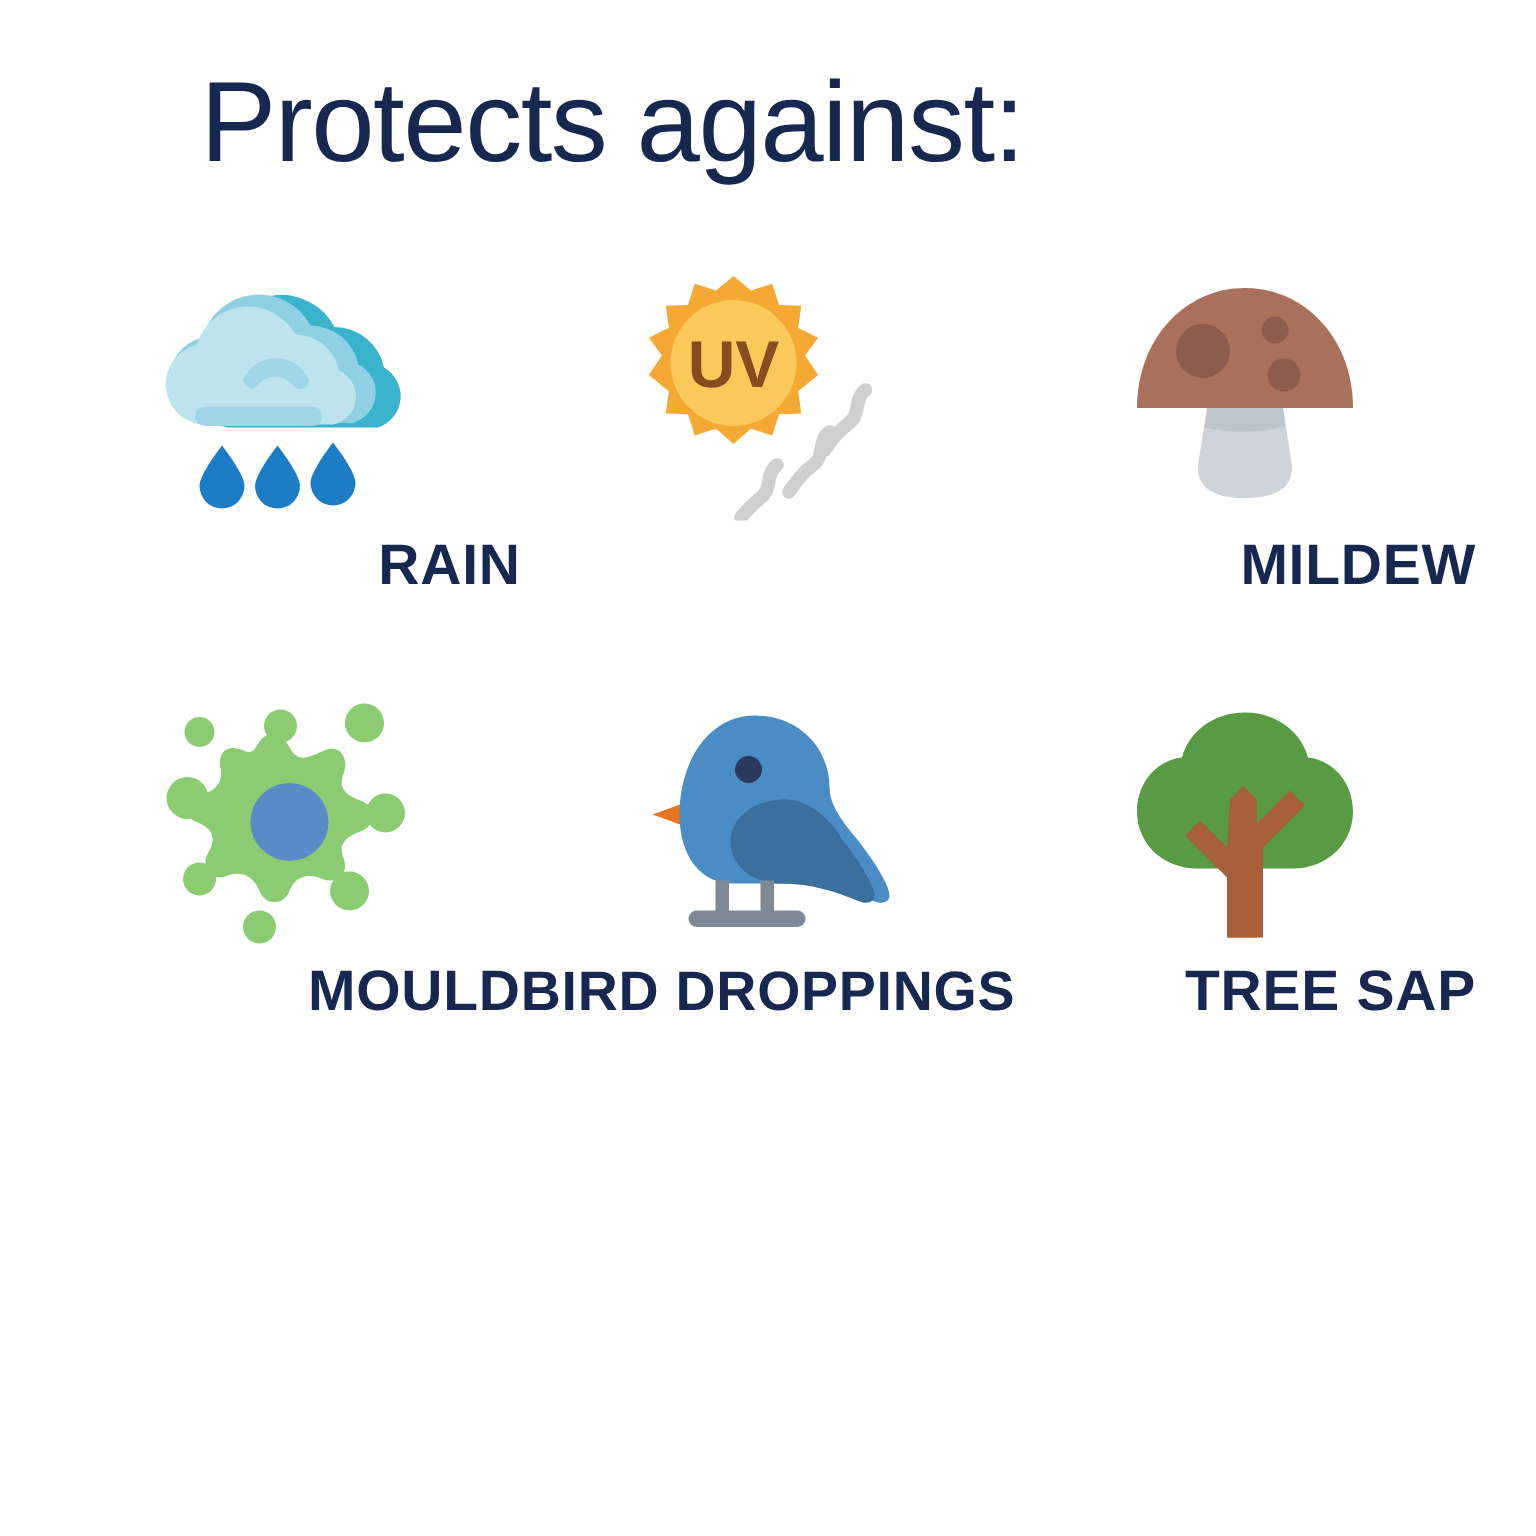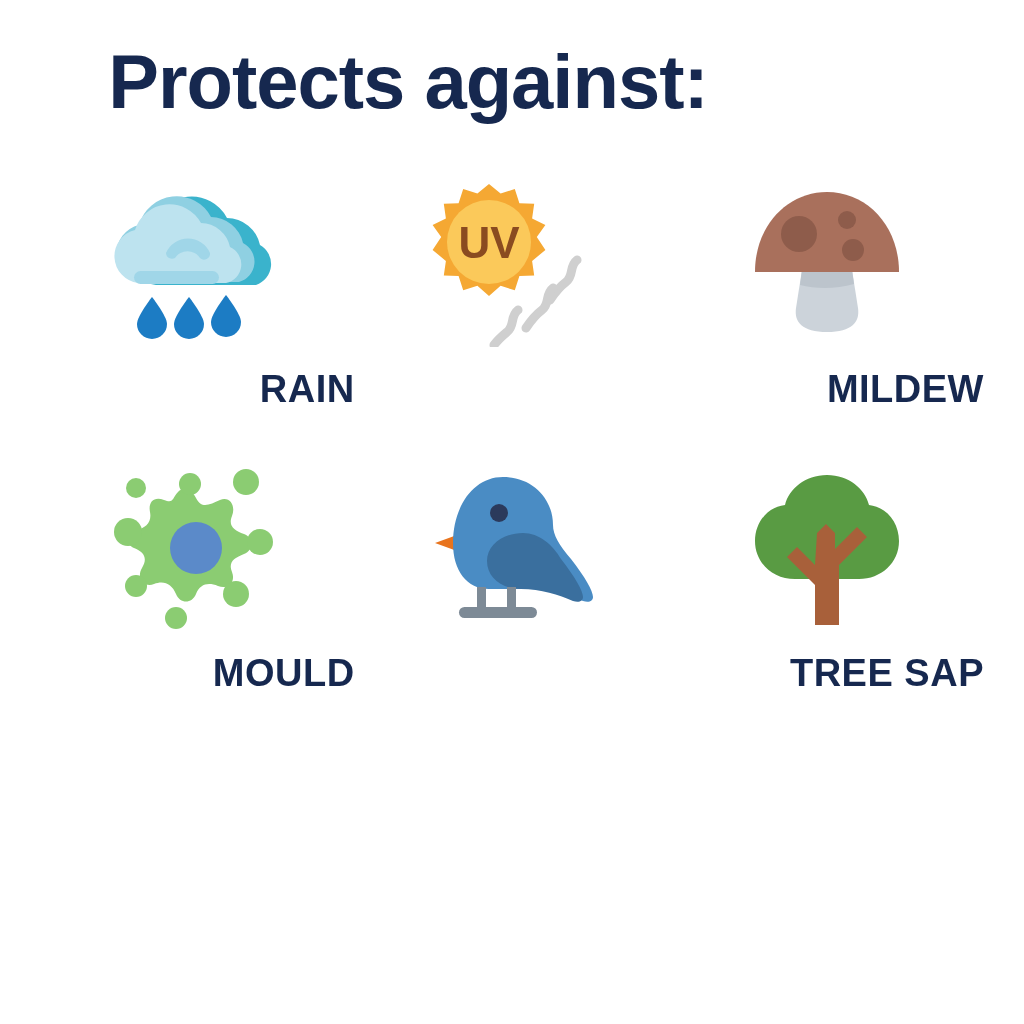--- a/index.html
+++ b/index.html
@@ -20,21 +20,21 @@
     background: #ffffff;
     box-sizing: border-box;
   }
   .title {
     position: absolute;
     top: 44px;
     left: 0;
     width: 816px;
     text-align: center;
     font-size: 76px;
-    font-weight: bold;
+    font-weight: normal;
     letter-spacing: -1px;
     color: #16284f;
     line-height: 1;
   }
   .grid {
     position: absolute;
     top: 172px;
     left: 40px;
     width: 944px;
     display: grid;
@@ -52,21 +52,21 @@
     height: 185px;
     width: 100%;
     display: flex;
     align-items: center;
     justify-content: center;
   }
   .icon-wrap svg {
     display: block;
   }
   .cell-label {
-    margin-top: 12px;
+    margin-top: 0;
     font-size: 38px;
     font-weight: bold;
     color: #16284f;
     letter-spacing: 0.5px;
     text-align: center;
     white-space: nowrap;
     line-height: 1.1;
   }
   .cell-label.small {
     font-size: 37px;
@@ -153,20 +153,21 @@
         <svg width="185" height="160" viewBox="0 0 185 160">
           <path fill="#e8741e" d="M60 58 l-44 16 l44 16z"></path>
           <path fill="#4a8cc4" d="M84 8 c30 0 50 22 50 48 c0 10 6 20 18 34 c14 18 22 32 22 38 c0 4 -4 6 -10 4 c-14 -6 -32 -12 -52 -12 h-42 c-22 0 -36 -18 -36 -46 c0 -36 20 -66 50 -66z"></path>
           <path fill="#3a6f9e" d="M104 64 c16 0 30 12 38 26 c14 18 22 32 22 38 c0 4 -4 6 -10 4 c-14 -6 -32 -12 -52 -12 c-20 0 -34 -12 -34 -28 c0 -16 16 -28 36 -28z"></path>
           <circle cx="80" cy="44" r="9" fill="#2b3a5c"></circle>
           <rect x="58" y="118" width="9" height="22" fill="#7d8a96"></rect>
           <rect x="88" y="118" width="9" height="22" fill="#7d8a96"></rect>
           <rect x="40" y="138" width="78" height="11" rx="5.5" fill="#7d8a96"></rect>
         </svg>
       </div>
+      <div class="cell-label small">BIRD DROPPINGS</div>
     </div>
 
     <div class="cell">
       <div class="icon-wrap">
         <svg width="160" height="160" viewBox="0 0 160 160">
           <path fill="#599b43" d="M80 6 c22 0 38 14 42 30 c18 2 30 18 30 36 c0 22 -18 38 -40 38 h-64 c-22 0 -40 -16 -40 -38 c0 -18 12 -34 30 -36 c4 -16 20 -30 42 -30z"></path>
           <path fill="#a8603a" d="M70 64 l9 -9 l9 9 v16 l22 -22 l10 10 l-32 32 v56 h-20 v-40 l-28 -28 l10 -10 l18 18z"></path>
           <path fill="#a8603a" d="M68 96 h24 v60 h-24z"></path>
         </svg>
       </div>

